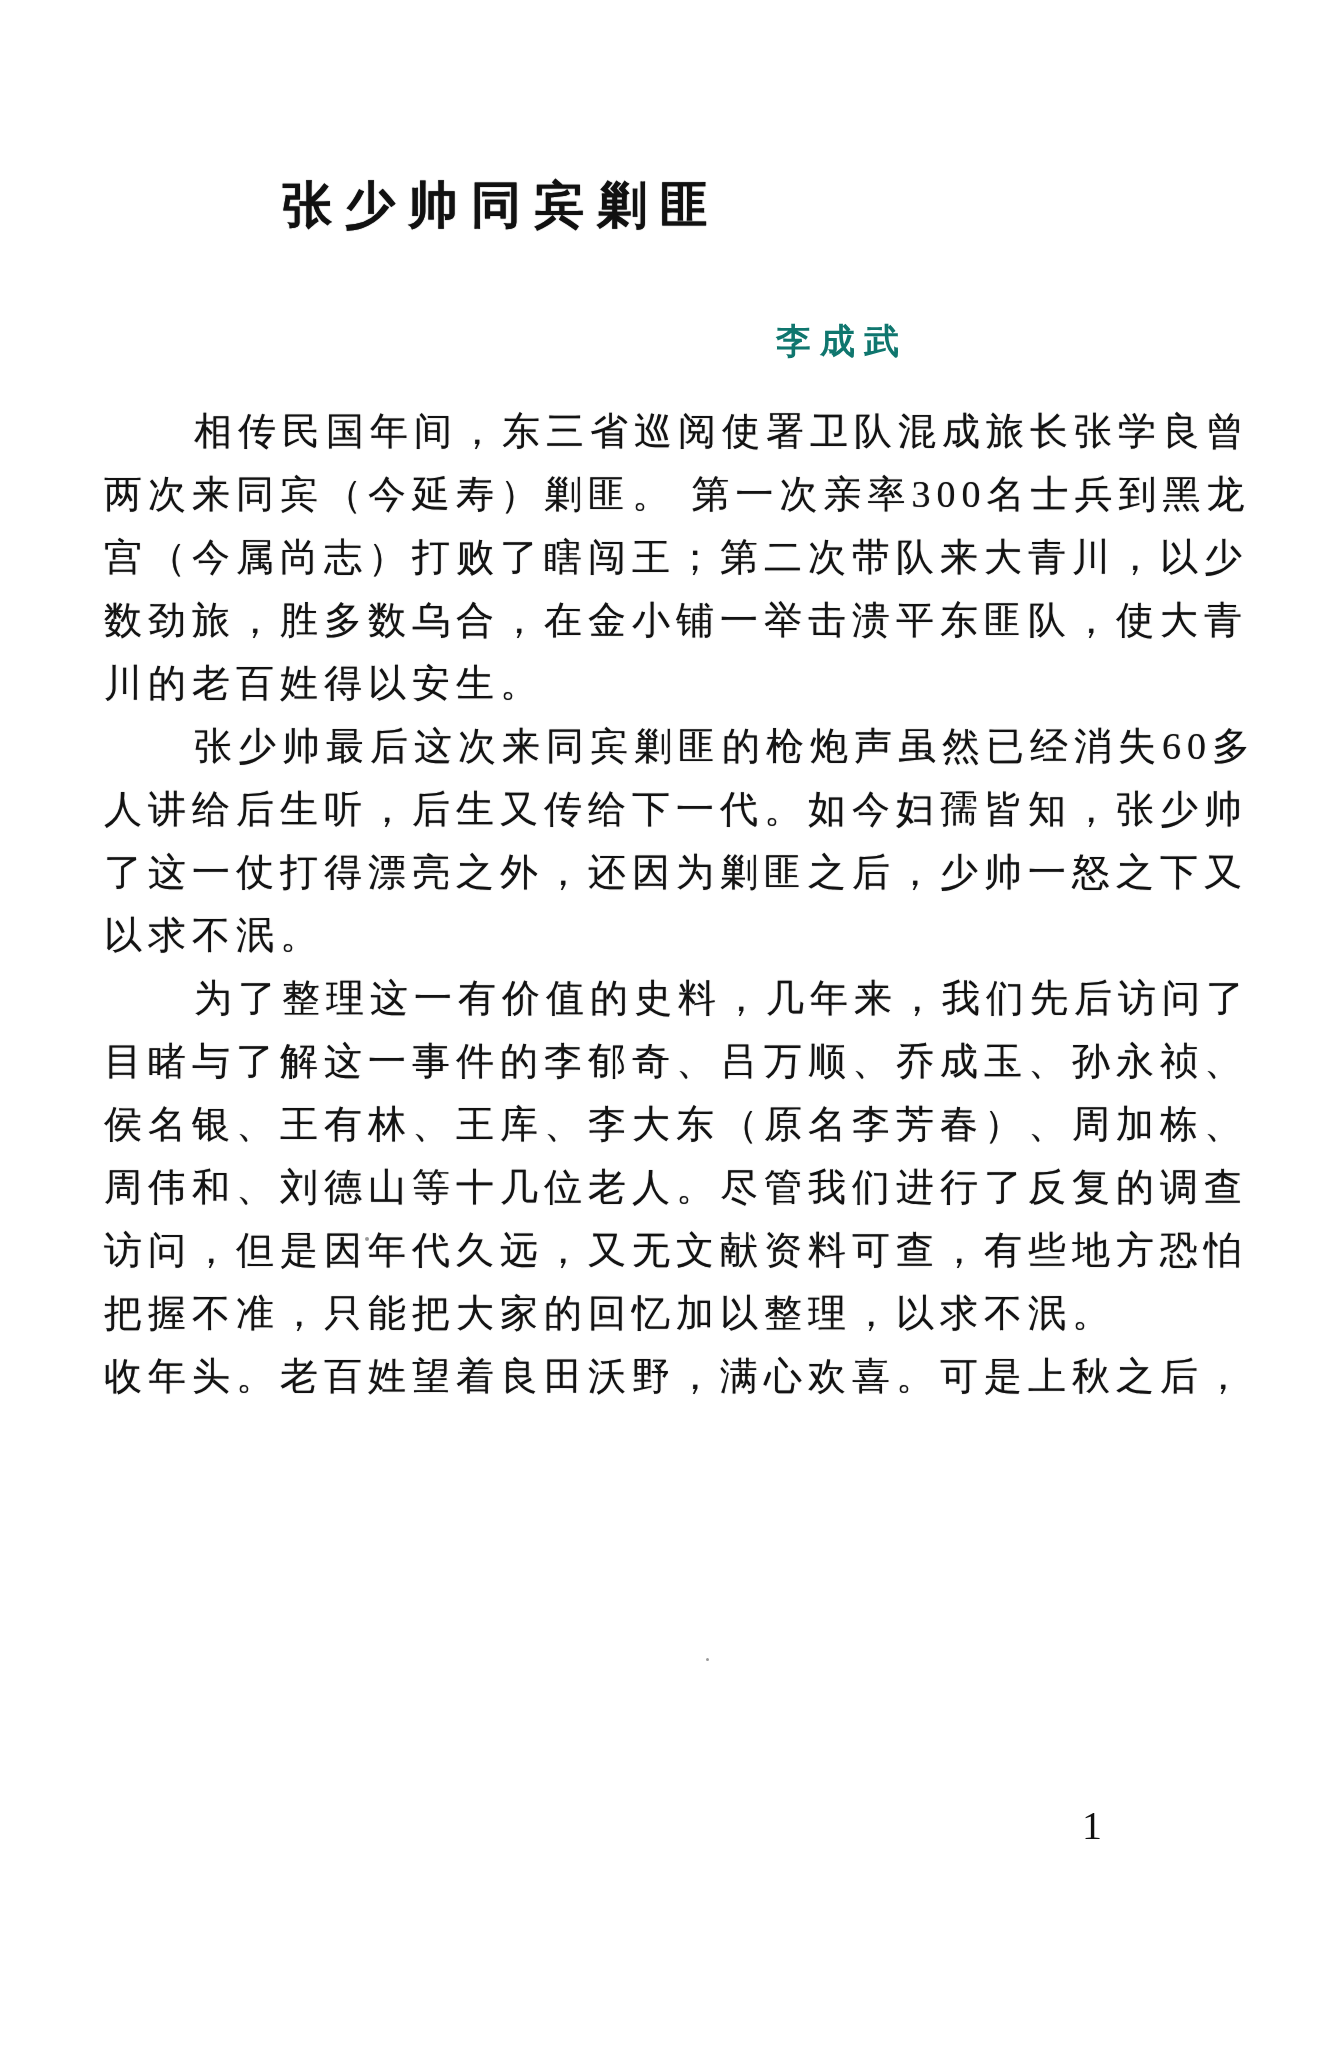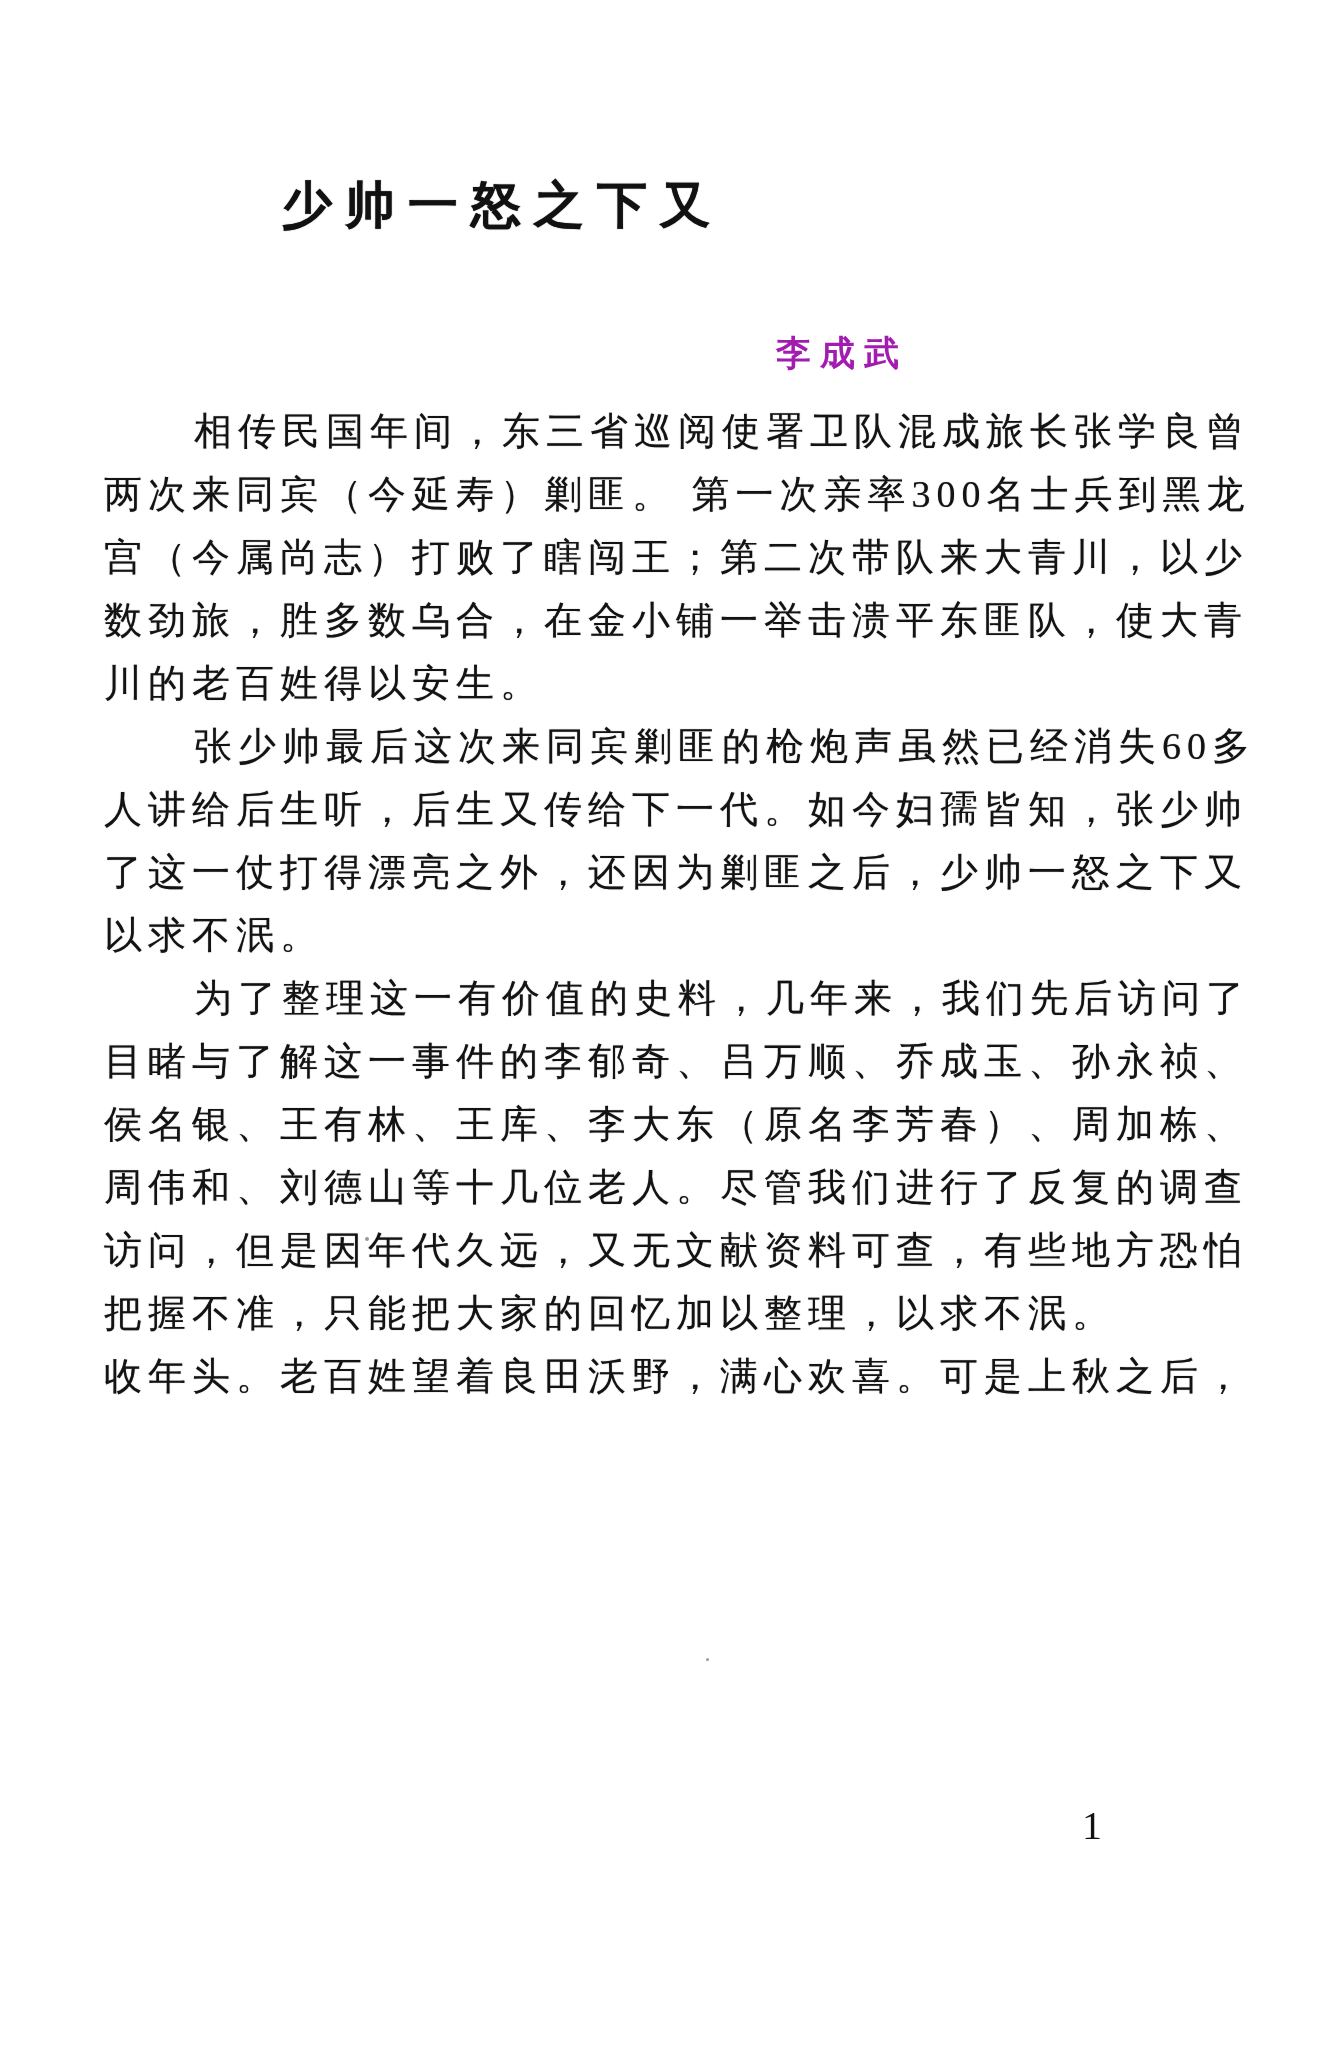--- a/index.html
+++ b/index.html
@@ -28,22 +28,21 @@
     text-shadow: 0 0 1px #222;
   }
   .doc-author {
     position: absolute;
     top: 318px;
     left: 776px;
     font-size: 35px;
     font-weight: 700;
     letter-spacing: 9px;
     white-space: nowrap;
-    color: #a21caf;
-    margin-top: 12px;
+    color: #0f766e;
   }
   .doc-body {
     position: absolute;
     top: 400px;
     left: 88px;
     width: 1130px;
   }
   .text-line {
     height: 63px;
     line-height: 63px;
@@ -75,21 +74,21 @@
     border-radius: 50%;
   }
   .speck.s1 { width: 4px; height: 4px; top: 1237px; left: 365px; }
   .speck.s2 { width: 3px; height: 3px; top: 1658px; left: 706px; }
 </style>
 </head>
 <body>
 
 <div class="page">
 
-  <h1 class="doc-title">少帅一怒之下又</h1>
+  <h1 class="doc-title">张少帅同宾剿匪</h1>
 
   <div class="doc-author">李成武</div>
 
   <div class="doc-body">
     <div class="text-line indent">相传民国年间，东三省巡阅使署卫队混成旅长张学良曾</div>
     <div class="text-line">两次来同宾（今延寿）剿匪。 第一次亲率300名士兵到黑龙</div>
     <div class="text-line">宫（今属尚志）打败了瞎闯王；第二次带队来大青川，以少</div>
     <div class="text-line">数劲旅，胜多数乌合，在金小铺一举击溃平东匪队，使大青</div>
     <div class="text-line">川的老百姓得以安生。</div>
     <div class="text-line indent">张少帅最后这次来同宾剿匪的枪炮声虽然已经消失60多</div>

